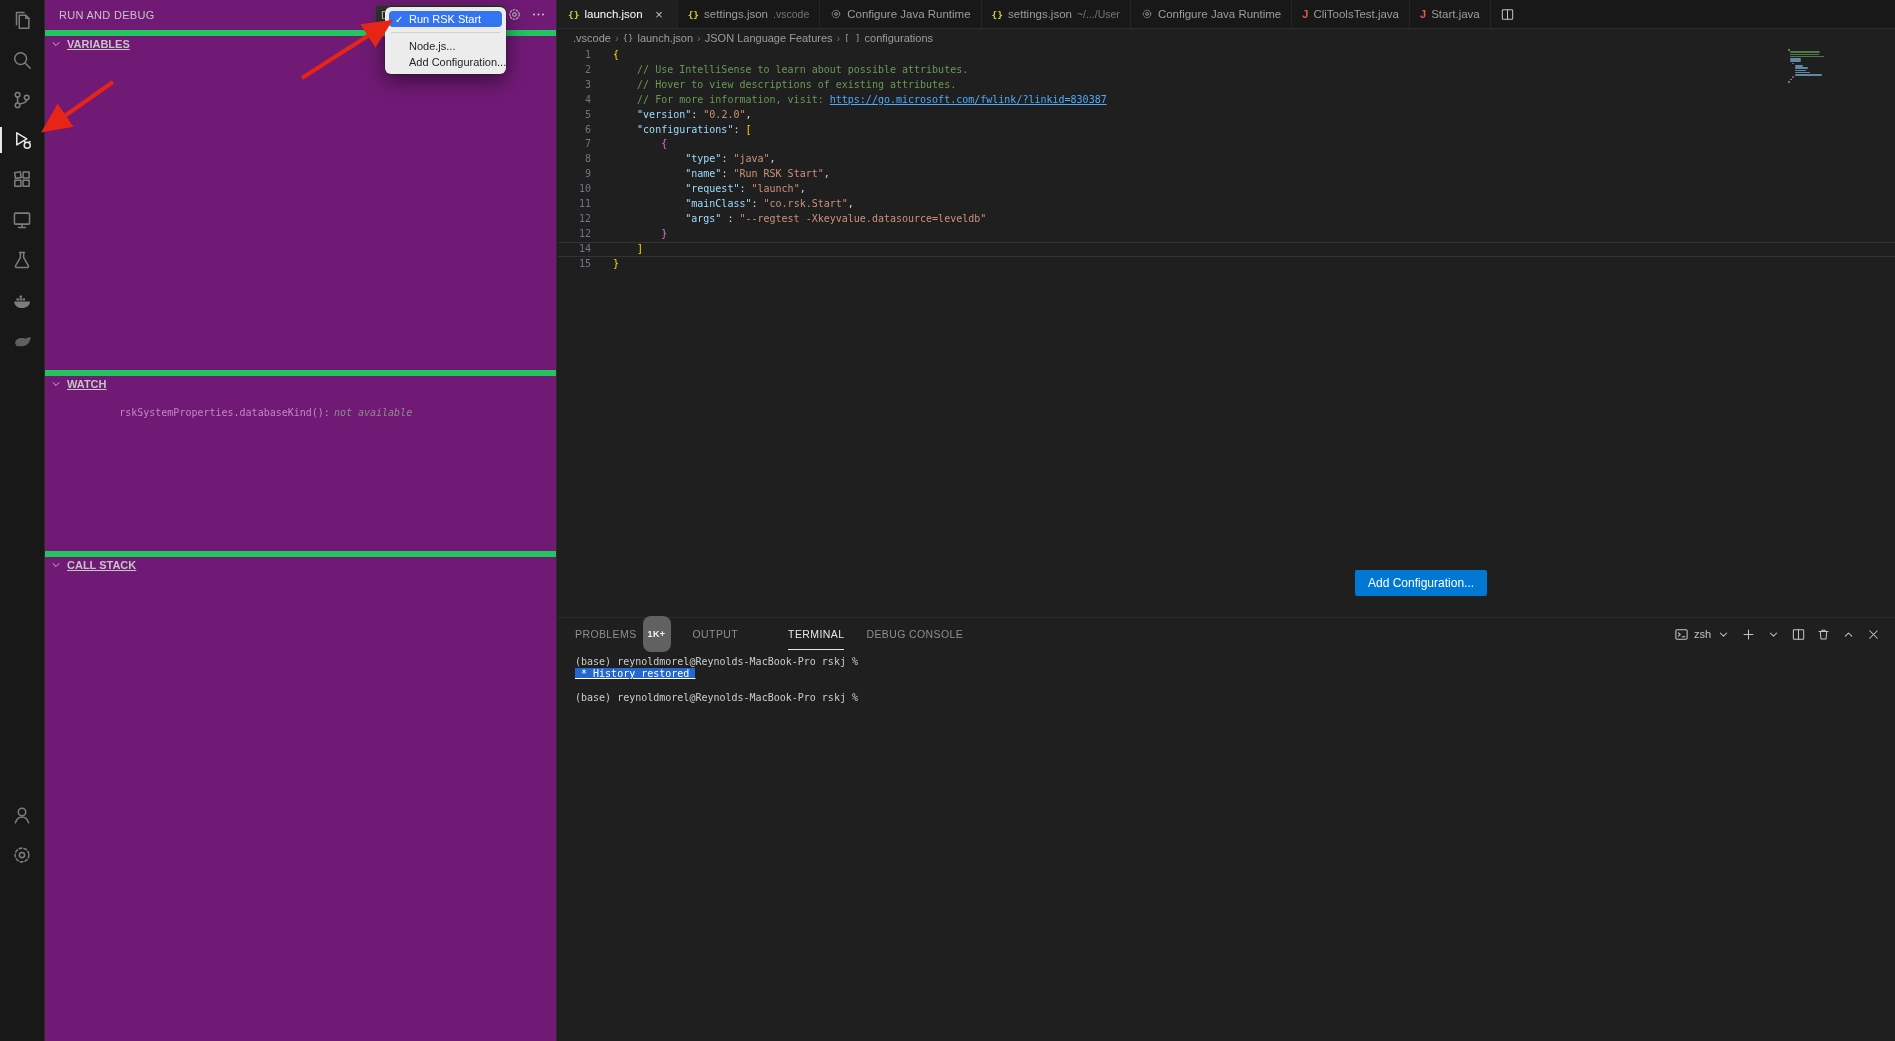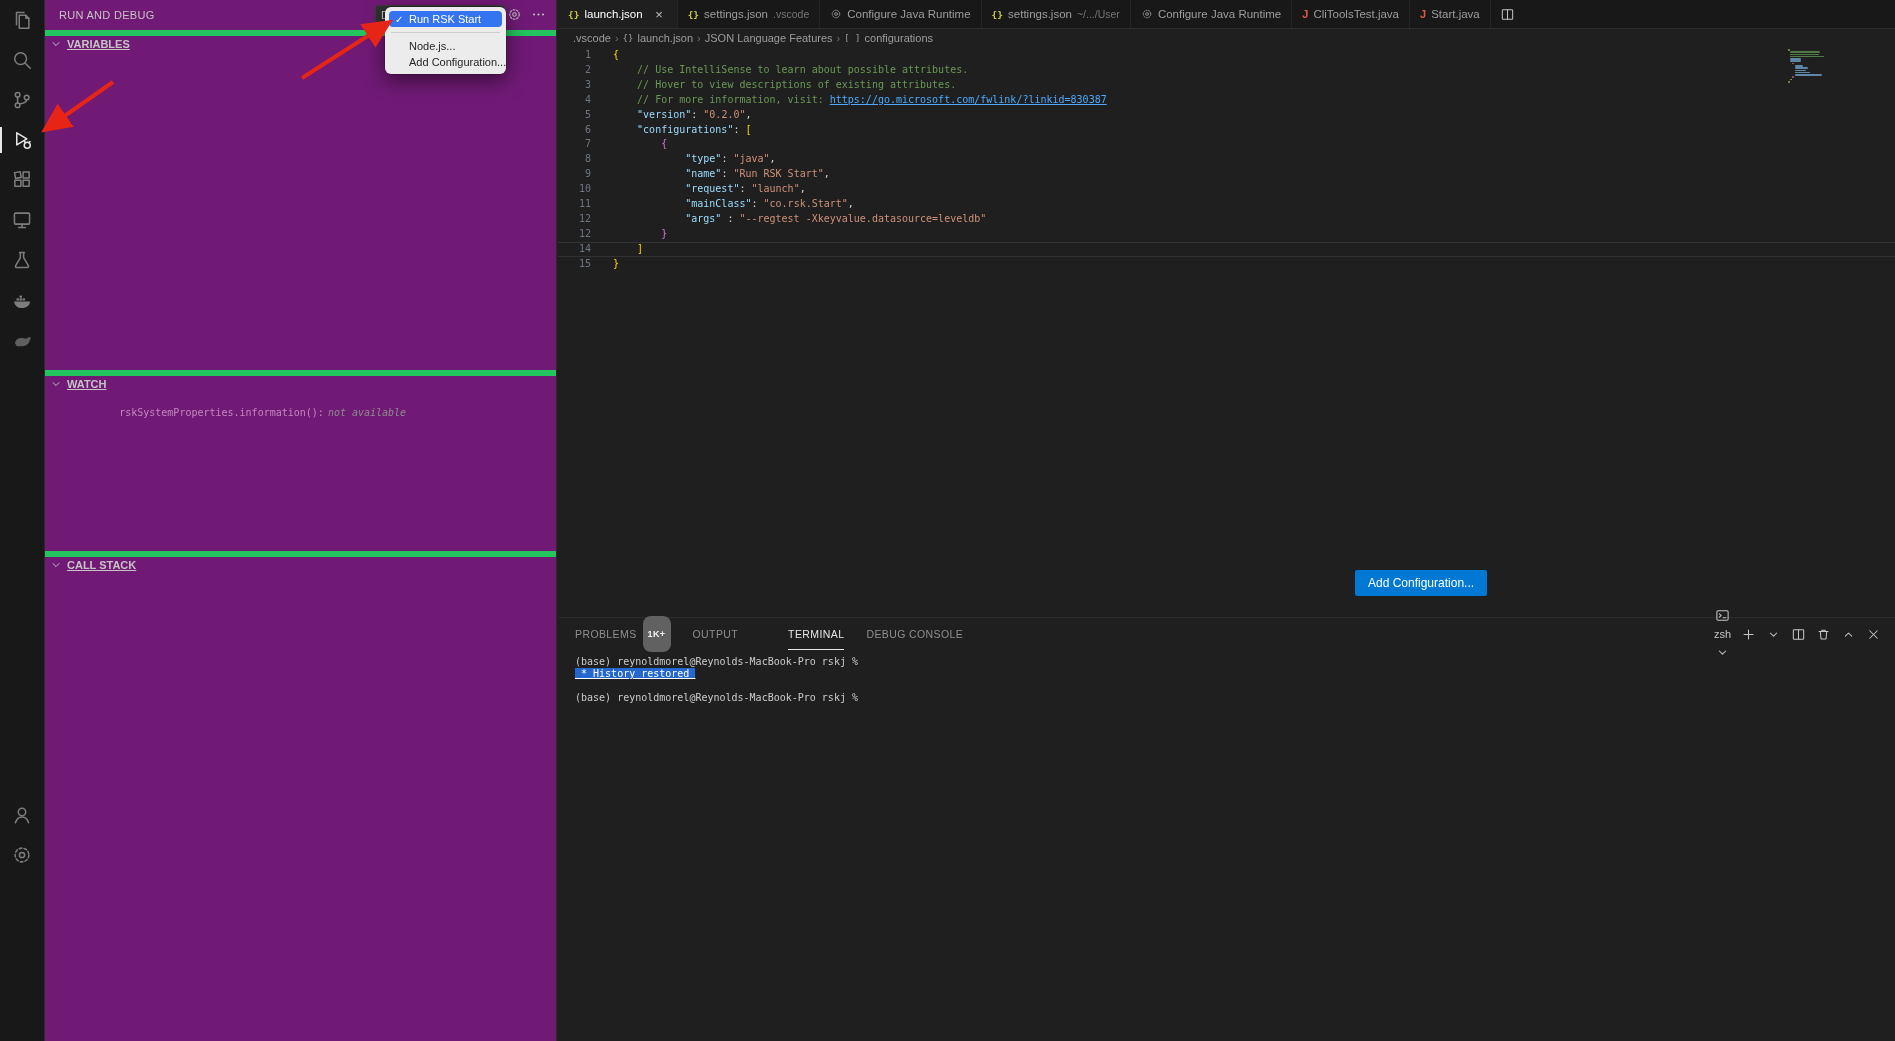--- a/index.html
+++ b/index.html
@@ -72,21 +72,21 @@
   
   .panel{flex:1;border-top:1px solid #2b2b2b;display:flex;flex-direction:column;background:#1f1f1f;}
   .panel-header{height:32px;display:flex;align-items:center;padding:0 14px 0 17px;flex:none;}
   .panel-tabs{display:flex;gap:22px;height:100%;align-items:stretch;}
   .ptab{display:flex;align-items:center;gap:6px;font-size:10.5px;letter-spacing:.4px;color:#8f8f8f;cursor:pointer;
         border-bottom:1px solid transparent;}
   .ptab.active{color:#e7e7e7;border-bottom-color:#e7e7e7;margin-left:28px;}
   .pbadge{background:#616161;color:#f2f2f2;font-size:9px;font-weight:bold;border-radius:8px;padding:13px 5px;}
   .panel-toolbar{margin-left:auto;display:flex;align-items:center;gap:10px;color:#c5c5c5;}
   .panel-toolbar .ticon svg, .shell-group svg{width:15px;height:15px;}
-  .shell-group{display:flex;align-items:center;gap:5px;font-size:11px;color:#c5c5c5;cursor:pointer;flex-direction:column;}
+  .shell-group{display:flex;align-items:center;gap:5px;font-size:11px;color:#c5c5c5;cursor:pointer;}
   .terminal{padding:6px 0 0 17px;font-family:"DejaVu Sans Mono","Liberation Mono",monospace;font-size:10px;
             line-height:12px;color:#ccc;}
   .term-line{white-space:pre;min-height:12px;}
   .seg-highlight{background:#2468cf;color:#fff;text-decoration:underline;}
 
   
   .context-menu{position:absolute;left:385px;top:7px;width:121px;background:#ececec;border-radius:6px;padding:4px;
                 box-shadow:0 6px 20px rgba(0,0,0,.55),0 0 0 .5px rgba(0,0,0,.25);z-index:50;font-size:11px;color:#262626;}
   .menu-item{display:flex;align-items:center;gap:4px;padding:2px 6px;border-radius:4px;cursor:pointer;white-space:nowrap;}
   .menu-item .check{width:10px;font-size:10px;flex:none;}
@@ -245,21 +245,21 @@
     <div class="section" style="top:370px;height:181px">
       <div class="sec-header">
         <span class="chev">
             <svg viewBox="0 0 16 16" fill="none" stroke="currentColor" stroke-width="1.1" stroke-linecap="round" stroke-linejoin="round">
               <path d="M4.6 6.4L8 9.8l3.4-3.4"></path>
             </svg>
           </span>
         <span>WATCH</span>
       </div>
       <div class="watch-row mono">
-        <span class="expr">rskSystemProperties.information():</span><span class="wval">not available</span>
+        <span class="expr">rskSystemProperties.databaseKind():</span><span class="wval">not available</span>
       </div>
     </div>
 
     <div class="section" style="top:551px;height:272px">
       <div class="sec-header">
         <span class="chev">
             <svg viewBox="0 0 16 16" fill="none" stroke="currentColor" stroke-width="1.1" stroke-linecap="round" stroke-linejoin="round">
               <path d="M4.6 6.4L8 9.8l3.4-3.4"></path>
             </svg>
           </span>

